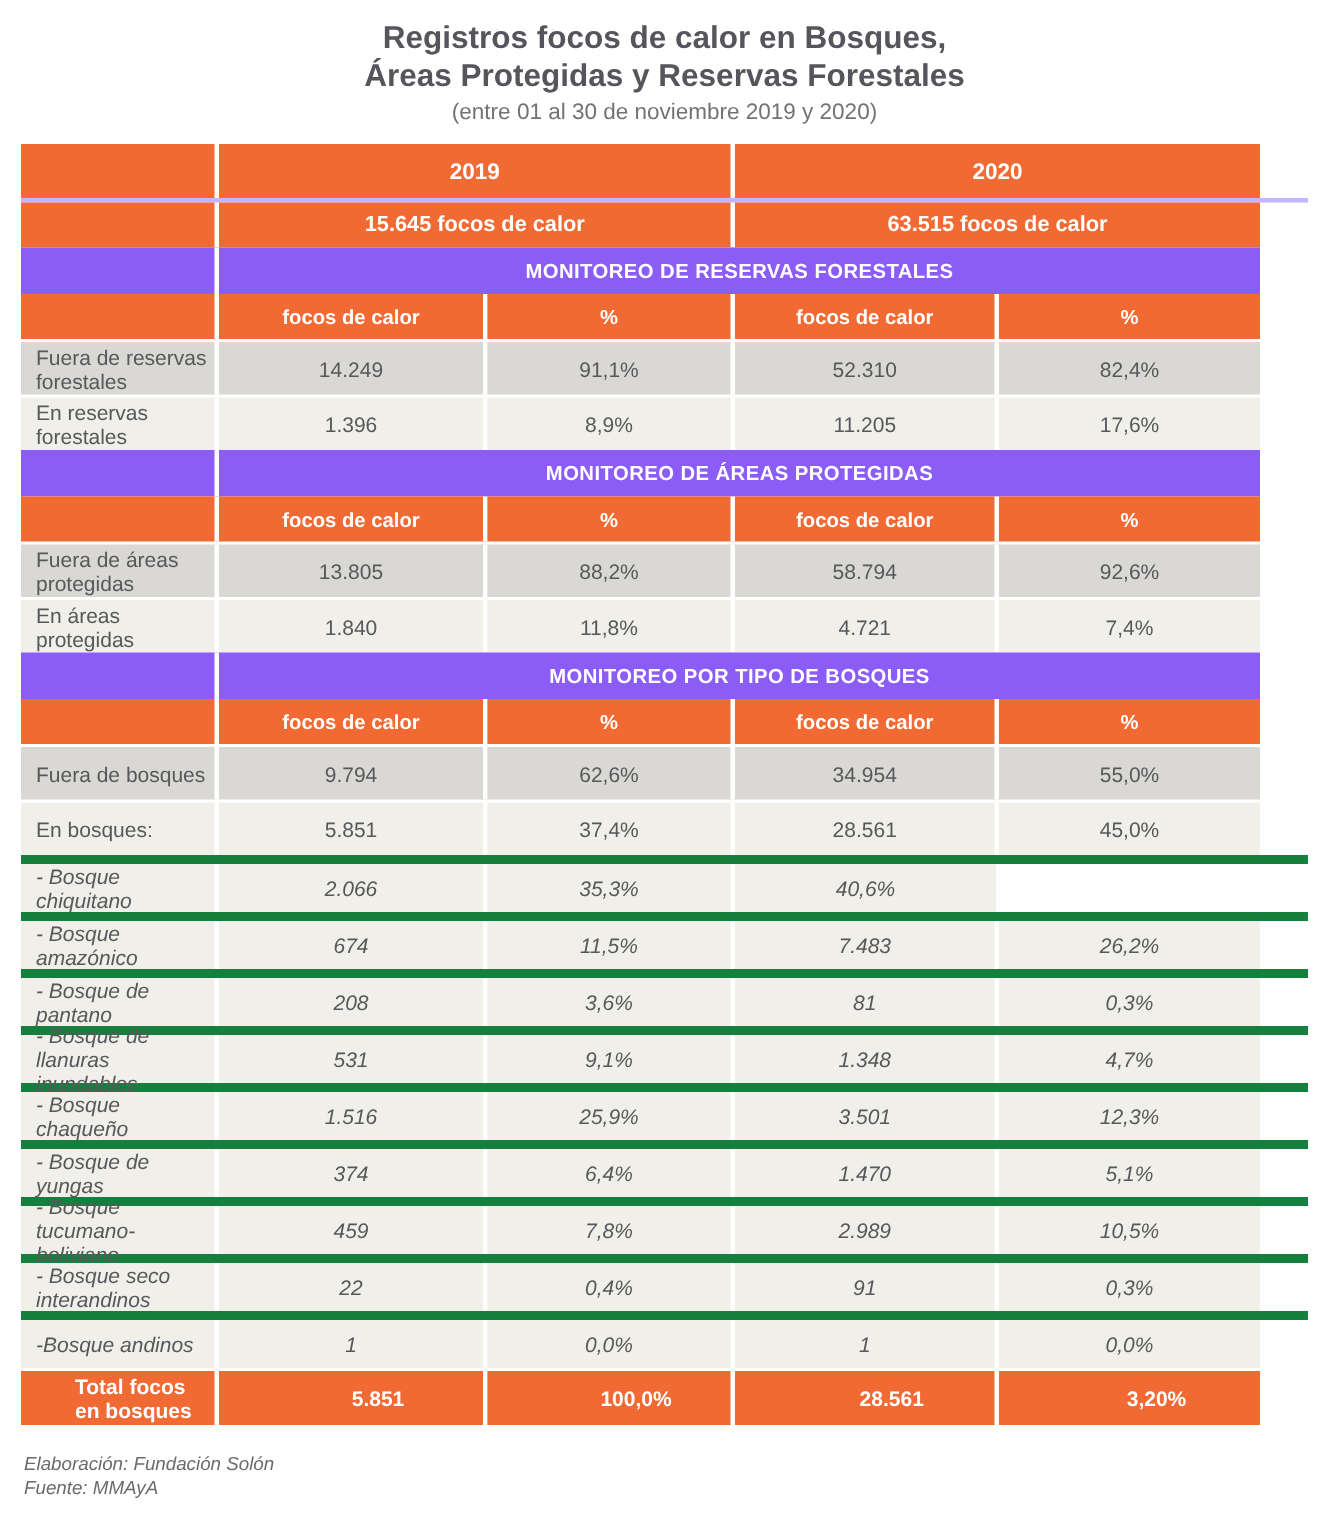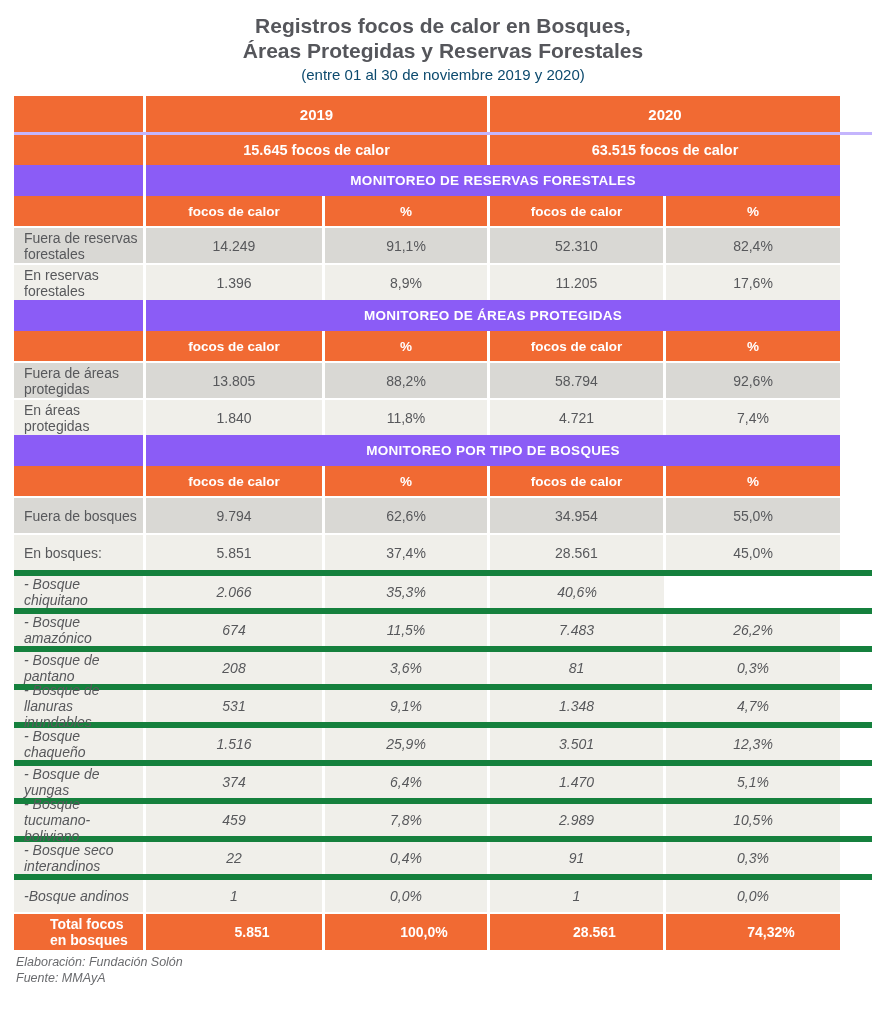--- a/index.html
+++ b/index.html
@@ -1,21 +1,21 @@
 <!DOCTYPE html>
 <html><head>
 <meta charset="utf-8">
 <style>
   html,body{margin:0;padding:0;background:#ffffff;}
   *{box-sizing:border-box;}
   .page{width:886px;height:1023px;background:#ffffff;position:relative;overflow:hidden;
         font-family:"Liberation Sans",sans-serif;}
   .header{padding-top:13px;text-align:center;color:#55565B;}
   .title-line{font-size:21px;font-weight:bold;line-height:25px;}
-  .subtitle{font-size:15px;margin-top:3px;color:#0c4a6e;}
+  .subtitle{font-size:15px;margin-top:3px;color:#737373;}
   .tbl{width:858px;margin:13px 14px 0 14px;}
   .row{display:flex;}
   .cell{display:flex;align-items:center;justify-content:center;color:#57585B;font-size:14px;}
   .c0{width:132px;}.c1{width:179px;}.c2{width:165px;}.c3{width:176px;}.c4{width:174px;}
   .c0,.c1,.c2,.c3{border-right:3px solid #ffffff;}
   .g1{width:344px;border-right:3px solid #ffffff;}
   .g2{width:350px;}
   .cspan{width:694px;}
   .bg-orange{background:#F16A33;}
   .bg-dark{background:#8b5cf6;}
@@ -28,21 +28,21 @@
   .r-data{height:37px;border-top:2px solid #ffffff;}
   .r-italic{height:38px;border-top:6px solid #15803d;font-style:italic;}
   .r-grandtotal{height:38px;border-top:2px solid #ffffff;}
   .label-cell{justify-content:flex-start;padding-left:10px;padding-right:4px;
               line-height:16px;text-align:left;}
   .year-txt{color:#ffffff;font-weight:bold;font-size:15px;}
   .yeartotal-txt{color:#ffffff;font-weight:bold;font-size:14.5px;}
   .band-title{color:#ffffff;font-weight:bold;font-size:13.5px;letter-spacing:.3px;}
   .head-txt{color:#ffffff;font-weight:bold;font-size:13.5px;}
   .total-txt{color:#ffffff;font-weight:bold;font-size:14px;padding-left:36px;}
-  .footer{margin:4px 0 0 16px;font-style:italic;color:#6A6B6E;font-size:12.5px;line-height:16px;}
+  .footer{margin:18px 0 0 16px;font-style:italic;color:#6A6B6E;font-size:12.5px;line-height:16px;}
 </style>
 </head>
 <body>
 
 <div class="page">
 
   <div class="header">
     <div class="title-line">Registros focos de calor en Bosques,</div>
     <div class="title-line">Áreas Protegidas y Reservas Forestales</div>
     <div class="subtitle">(entre 01 al 30 de noviembre 2019 y 2020)</div>
@@ -200,21 +200,21 @@
           <div class="cell c3 bg-cream">1</div>
           <div class="cell c4 bg-cream">0,0%</div>
         </div>
       </div>
 
     <div class="row r-grandtotal">
       <div class="cell c0 bg-orange label-cell total-txt">Total focos en bosques</div>
       <div class="cell c1 bg-orange total-txt">5.851</div>
       <div class="cell c2 bg-orange total-txt">100,0%</div>
       <div class="cell c3 bg-orange total-txt">28.561</div>
-      <div class="cell c4 bg-orange total-txt">74,32%</div>
+      <div class="cell c4 bg-orange total-txt">3,20%</div>
     </div>
 
   </div>
 
   <div class="footer">
     <div>Elaboración: Fundación Solón</div>
     <div>Fuente: MMAyA</div>
   </div>
 
 </div>

